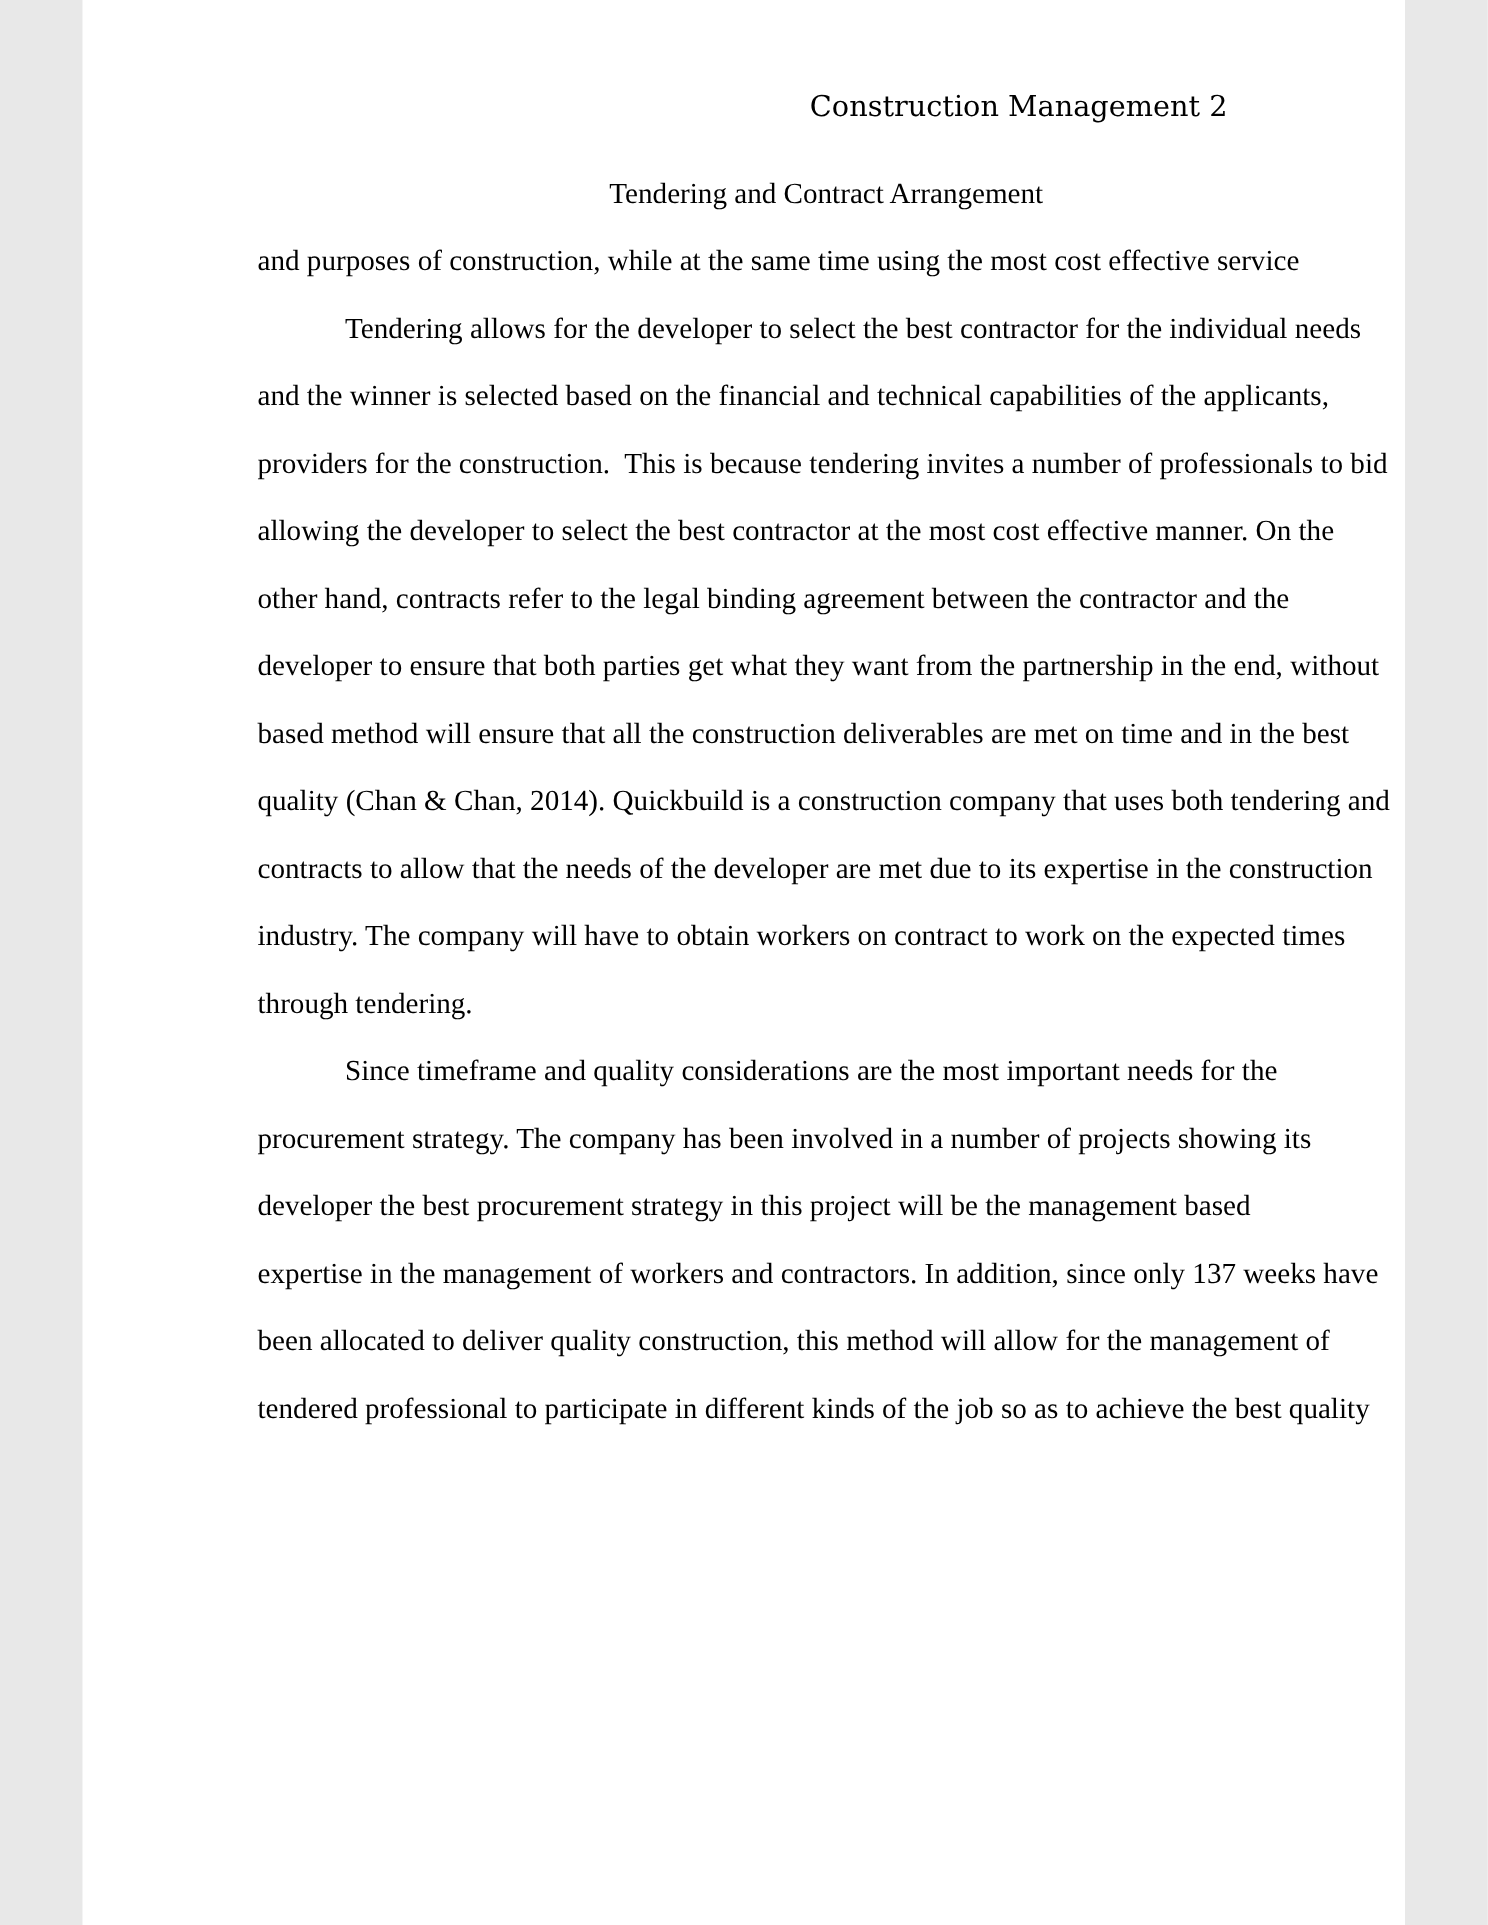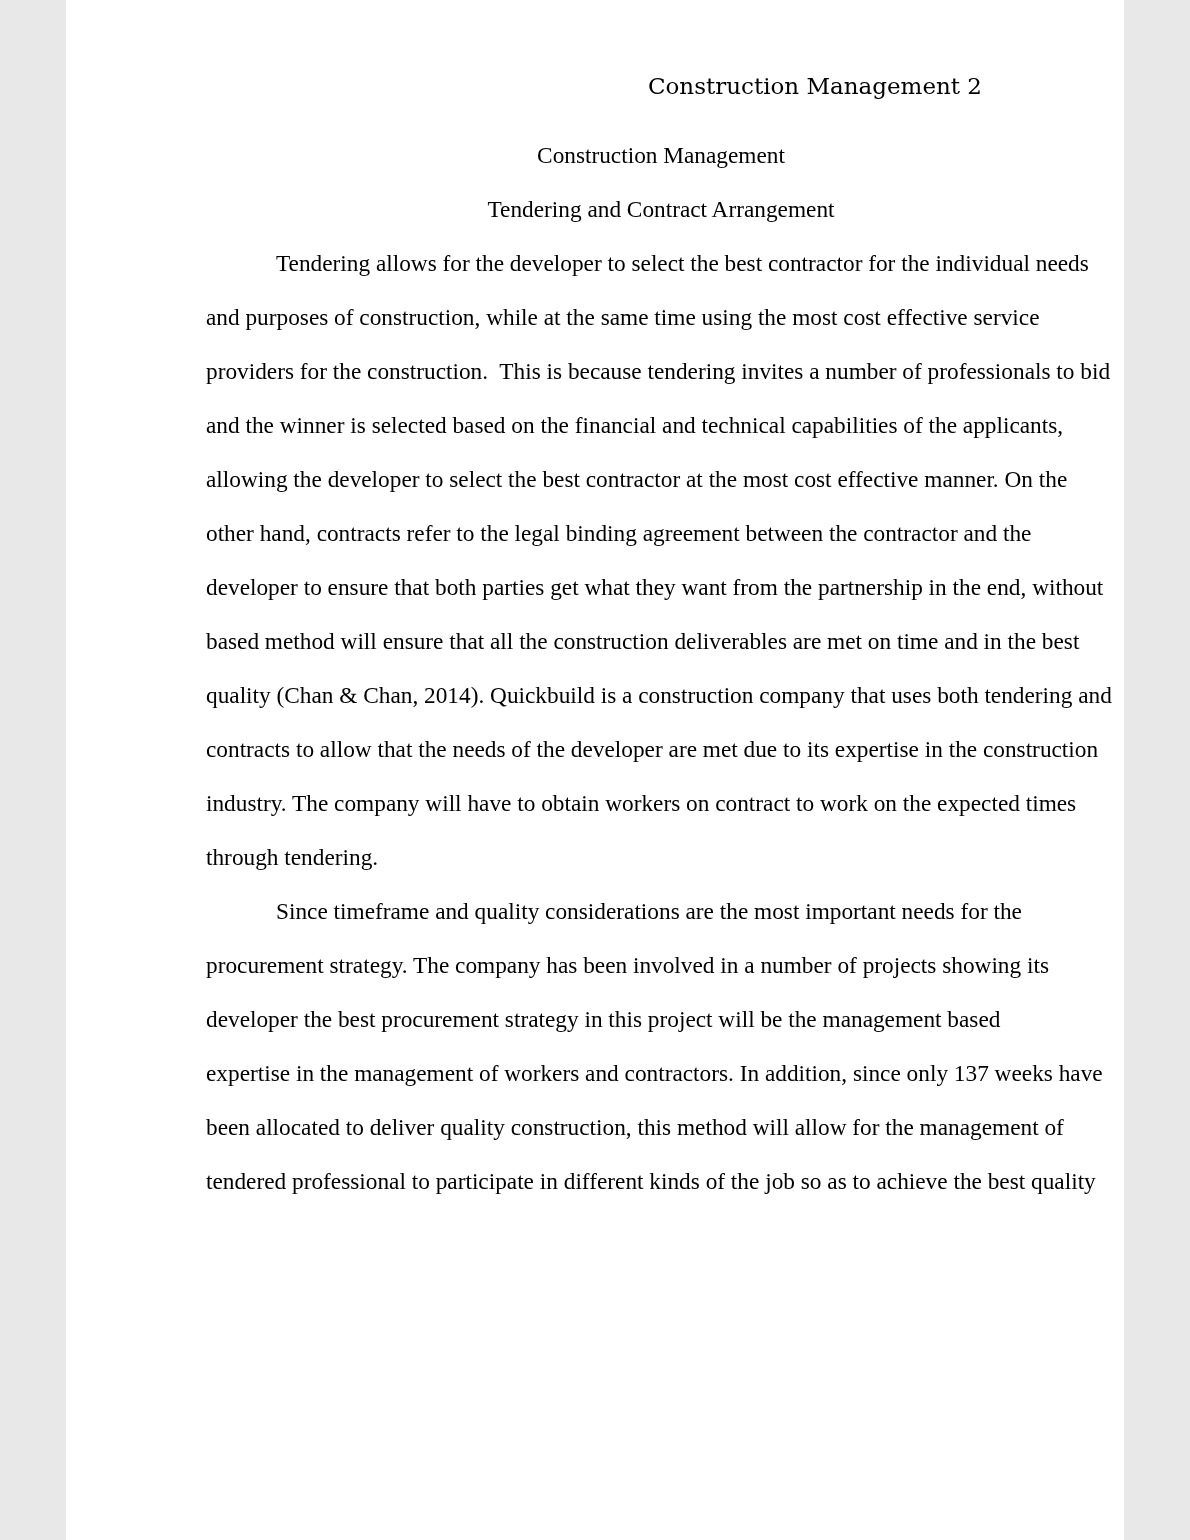--- a/index.html
+++ b/index.html
@@ -47,26 +47,25 @@
   .line.indent {
     padding-left: 70px;
   }
 </style>
 </head>
 <body>
 
 <div class="page">
   <div class="running-head">Construction Management 2</div>
   <div class="doc-body">
-      <div class="line center">Construction Management</div>
       <div class="line center">Tendering and Contract Arrangement</div>
+      <div class="line plain">and purposes of construction, while at the same time using the most cost effective service</div>
       <div class="line indent">Tendering allows for the developer to select the best contractor for the individual needs</div>
-      <div class="line plain">and purposes of construction, while at the same time using the most cost effective service</div>
+      <div class="line plain">and the winner is selected based on the financial and technical capabilities of the applicants,</div>
       <div class="line plain">providers for the construction.  This is because tendering invites a number of professionals to bid</div>
-      <div class="line plain">and the winner is selected based on the financial and technical capabilities of the applicants,</div>
       <div class="line plain">allowing the developer to select the best contractor at the most cost effective manner. On the</div>
       <div class="line plain">other hand, contracts refer to the legal binding agreement between the contractor and the</div>
       <div class="line plain">developer to ensure that both parties get what they want from the partnership in the end, without</div>
       <div class="line plain">based method will ensure that all the construction deliverables are met on time and in the best</div>
       <div class="line plain">quality (Chan &amp; Chan, 2014). Quickbuild is a construction company that uses both tendering and</div>
       <div class="line plain">contracts to allow that the needs of the developer are met due to its expertise in the construction</div>
       <div class="line plain">industry. The company will have to obtain workers on contract to work on the expected times</div>
       <div class="line plain">through tendering.</div>
       <div class="line indent">Since timeframe and quality considerations are the most important needs for the</div>
       <div class="line plain">procurement strategy. The company has been involved in a number of projects showing its</div>

